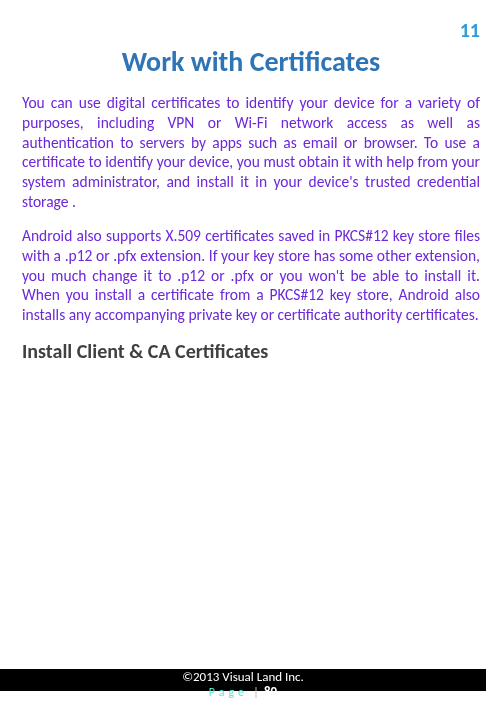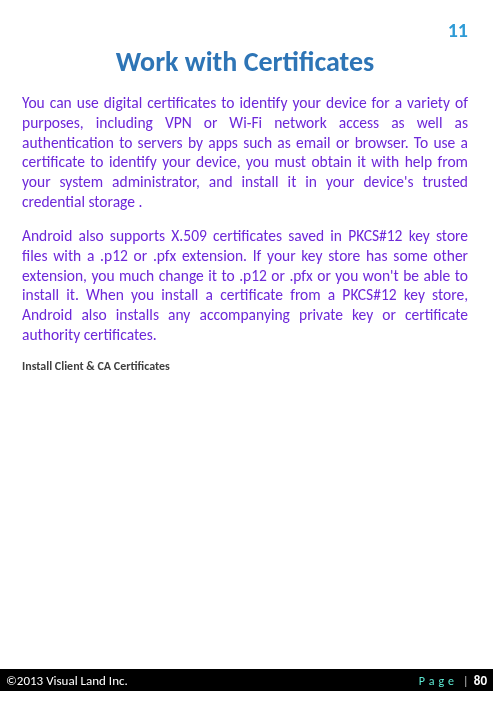--- a/index.html
+++ b/index.html
@@ -9,21 +9,21 @@
     }
     body {
       width: 502px;
       height: 713px;
       font-family: Calibri, "Segoe UI", Arial, sans-serif;
       background: #ffffff;
       position: relative;
       color: #595959;
     }
     .page {
-      padding: 18px 34px 0 22px;
+      padding: 18px 22px 0 22px;
       height: 100%;
       position: relative;
     }
     .page-section-number {
       text-align: right;
       font-size: 20px;
       font-weight: bold;
       color: #2e9bd6;
       margin-bottom: 2px;
     }
@@ -35,38 +35,39 @@
       text-align: center;
     }
     .body-paragraph {
       font-size: 15.5px;
       line-height: 1.28;
       color: #6d28d9;
       text-align: justify;
       margin-bottom: 14px;
     }
     .subsection-title {
-      font-size: 12px;
+      font-size: 20px;
       font-weight: bold;
       color: #404040;
       margin-top: 8px;
     }
     .footer {
       position: absolute;
       left: 0;
-      right: 9px;
+      right: 16px;
       bottom: 22px;
       height: 22px;
       background: #000000;
       color: #ffffff;
       display: flex;
       justify-content: space-between;
       align-items: center;
       padding: 0 6px;
       font-size: 13px;
+      flex-direction: column;
     }
     .footer-left {
       color: #ffffff;
     }
     .footer-right {
       color: #ffffff;
     }
     .footer-page-label {
       letter-spacing: 4px;
       color: #5eead4;

